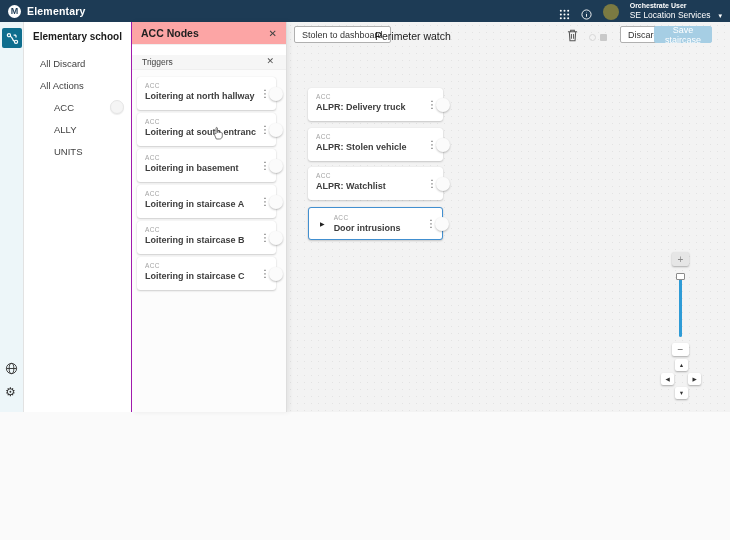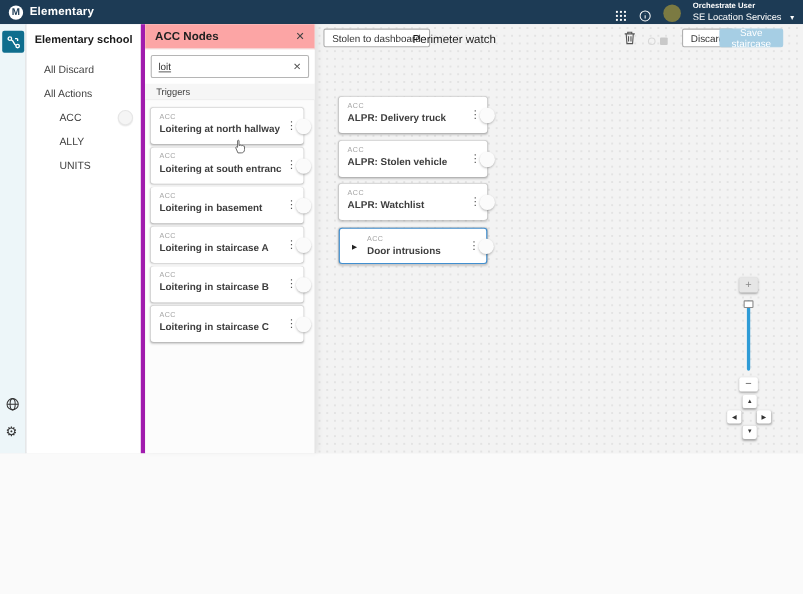--- a/index.html
+++ b/index.html
@@ -23,21 +23,21 @@
   
   .main { position:absolute; top:22px; left:0; width:730px; height:390px; display:flex; }
 
   
   .strip { width:24px; background:#edf6f9; border-right:1px solid #e2e2e2; position:relative; flex:0 0 auto; }
   .wf-btn { position:absolute; top:6px; left:2px; width:20px; height:20px; background:#0f6e8e; border-radius:2px; display:flex; align-items:center; justify-content:center; }
   .strip-globe { position:absolute; top:339px; left:5px; }
   .strip-gear { position:absolute; top:364px; left:5px; font-size:12px; color:#333; line-height:1; }
 
   
-  .left-panel { width:108px; background:#fff; border-right:4px solid #a21caf; font-size:9.5px; color:#424242; flex:0 0 auto; }
+  .left-panel { width:108px; background:#fff; border-right:1px solid #a21caf; font-size:9.5px; color:#424242; flex:0 0 auto; }
   .lp-title { text-align:center; font-weight:bold; font-size:10px; color:#1a1a1a; padding:9px 2px 10px; }
   .lp-item { padding:5.5px 4px 5.5px 16px; cursor:pointer; white-space:nowrap; }
   .lp-group { display:flex; align-items:center; gap:5px; padding-left:8px; }
   .lp-group .tree-caret { font-size:7px; color:#333; }
   .lp-child { padding-left:30px; position:relative; }
   .lp-hover-circle { position:absolute; right:7px; top:50%; transform:translateY(-50%); width:14px; height:14px; border-radius:50%; background:#f5f5f5; border:1px solid #e6e6e6; box-shadow:0 1px 1px rgba(0,0,0,.08); }
 
   
   .node-panel { width:155px; background:#fcfcfc; border-right:1px solid #ddd; box-shadow:2px 0 5px rgba(0,0,0,.07); z-index:2; display:flex; flex-direction:column; flex:0 0 auto; }
   .np-header { height:23px; display:flex; align-items:center; padding:0 9px; background:#fca5a5; border-bottom:1px solid #f0f0f0; }
@@ -164,21 +164,20 @@
         <span>UNITS</span>
       </div>
     </aside>
 
     <section class="node-panel">
       <div class="np-header">
         <span class="np-title">ACC Nodes</span>
         <span class="np-close">✕</span>
       </div>
       <div class="np-search">
-        <input type="text" value="loit" style="">
         <span class="np-clear">✕</span>
       </div>
       <div class="np-section">Triggers</div>
       <div class="np-list">
         <div class="card">
           <div class="ov">ACC</div>
           <div class="ti">Loitering at north hallway</div>
           <span class="kebab">⋮</span>
           <span class="connector"></span>
         </div>

